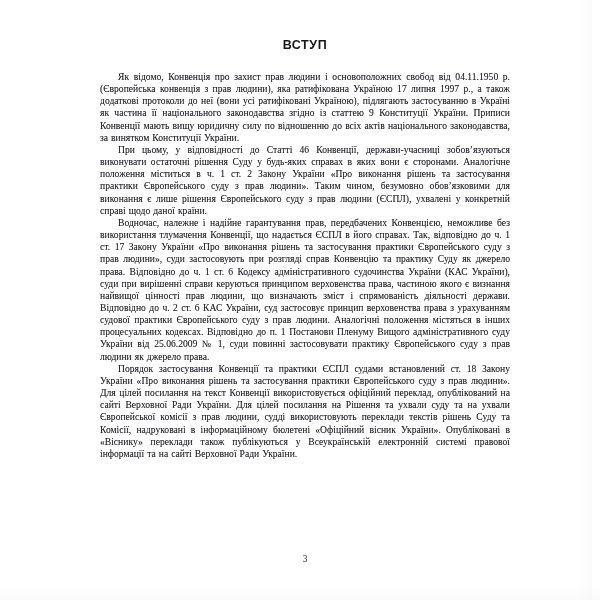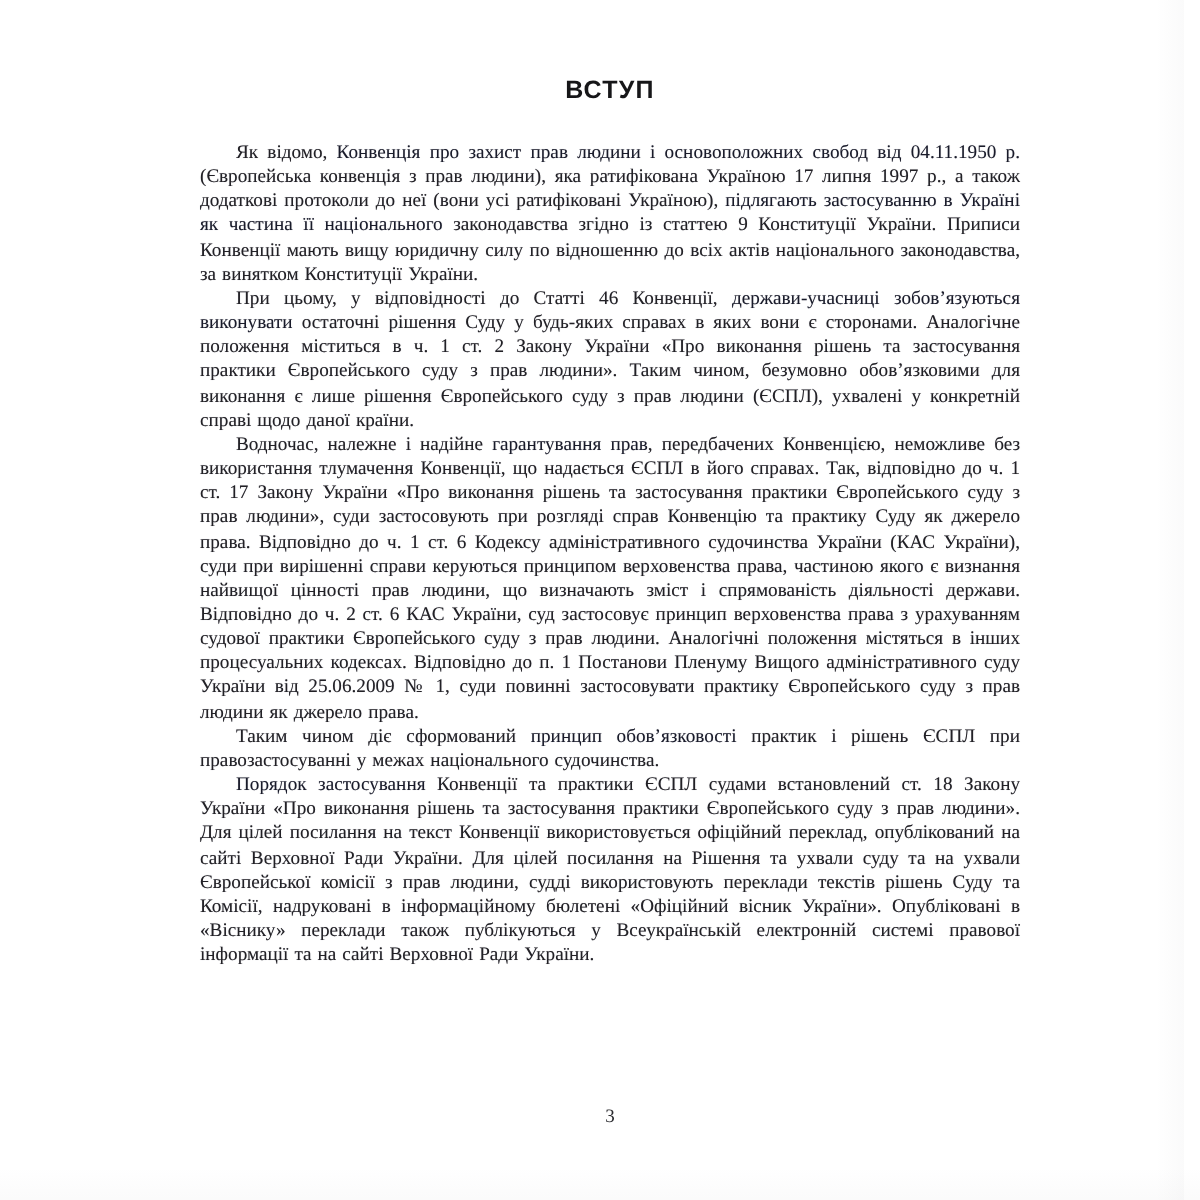--- a/index.html
+++ b/index.html
@@ -77,20 +77,19 @@
 </head>
 <body>
 
 <div class="sheet">
   <div class="content">
     <h1 class="doc-title">ВСТУП</h1>
     <div class="body-text" id="paragraphs">
         <p><span>Як відомо, </span><span class="b">Конвенція про захист прав людини і основоположних свобод від 04.11.1950 р.</span><span> (Європейська конвенція з прав людини), яка ратифікована Україною 17 липня 1997 р., а також додаткові протоколи до неї (вони усі ратифіковані Україною), </span><span class="b">підлягають застосуванню в Україні як частина її національного</span><span> законодавства згідно із статтею 9 Конституції України. Приписи Конвенції мають вищу юридичну силу по відношенню до всіх актів національного законодавства, за винятком Конституції України.</span></p>
         <p><span>При цьому, у відповідності до Статті 46 Конвенції, </span><span class="b">держави-учасниці зобов’язуються виконувати</span><span> остаточні рішення Суду у будь-яких справах в яких вони є сторонами. Аналогічне положення міститься в ч. 1 ст. 2 Закону України «Про виконання рішень та застосування практики Європейського суду з прав людини». Таким чином, безумовно обов’язковими для виконання є лише рішення Європейського суду з прав людини (ЄСПЛ), ухвалені у конкретній справі щодо даної країни.</span></p>
         <p><span>Водночас, належне і надійне </span><span class="b">гарантування прав</span><span>, передбачених Конвенцією, неможливе без використання тлумачення Конвенції, що надається ЄСПЛ в його справах. Так, відповідно до ч. 1 ст. 17 Закону України «Про виконання рішень та застосування практики Європейського суду з прав людини», суди застосовують при розгляді справ Конвенцію та практику Суду як джерело права. Відповідно до ч. 1 ст. 6 Кодексу адміністративного судочинства України (КАС України), суди при вирішенні справи керуються принципом верховенства права, частиною якого є визнання найвищої цінності прав людини, що визначають зміст і спрямованість діяльності держави. Відповідно до ч. 2 ст. 6 КАС України, суд застосовує принцип верховенства права з урахуванням судової практики Європейського суду з прав людини. Аналогічні положення містяться в інших процесуальних кодексах. Відповідно до п. 1 Постанови Пленуму Вищого адміністративного суду України від 25.06.2009 № 1, суди повинні застосовувати практику Європейського суду з прав людини як джерело права.</span></p>
-        <p><span>Таким чином діє сформований </span><span class="b">принцип обов’язковості</span><span> практик і рішень ЄСПЛ при правозастосуванні у межах національного судочинства.</span></p>
         <p><span class="b">Порядок застосування</span><span> Конвенції та практики ЄСПЛ судами встановлений ст. 18 Закону України «Про виконання рішень та застосування практики Європейського суду з прав людини». Для цілей посилання на текст Конвенції використовується офіційний переклад, опублікований на сайті Верховної Ради України. Для цілей посилання на Рішення та ухвали суду та на ухвали Європейської комісії з прав людини, судді використовують переклади текстів рішень Суду та Комісії, надруковані в інформаційному бюлетені «Офіційний вісник України». Опубліковані в «Віснику» переклади також публікуються у Всеукраїнській електронній системі правової інформації та на сайті Верховної Ради України.</span></p>
       </div>
   </div>
   <div class="page-number">3</div>
   <div class="scan-edge-right"></div>
   <div class="scan-edge-bottom"></div>
 </div>
 
 </body></html>

